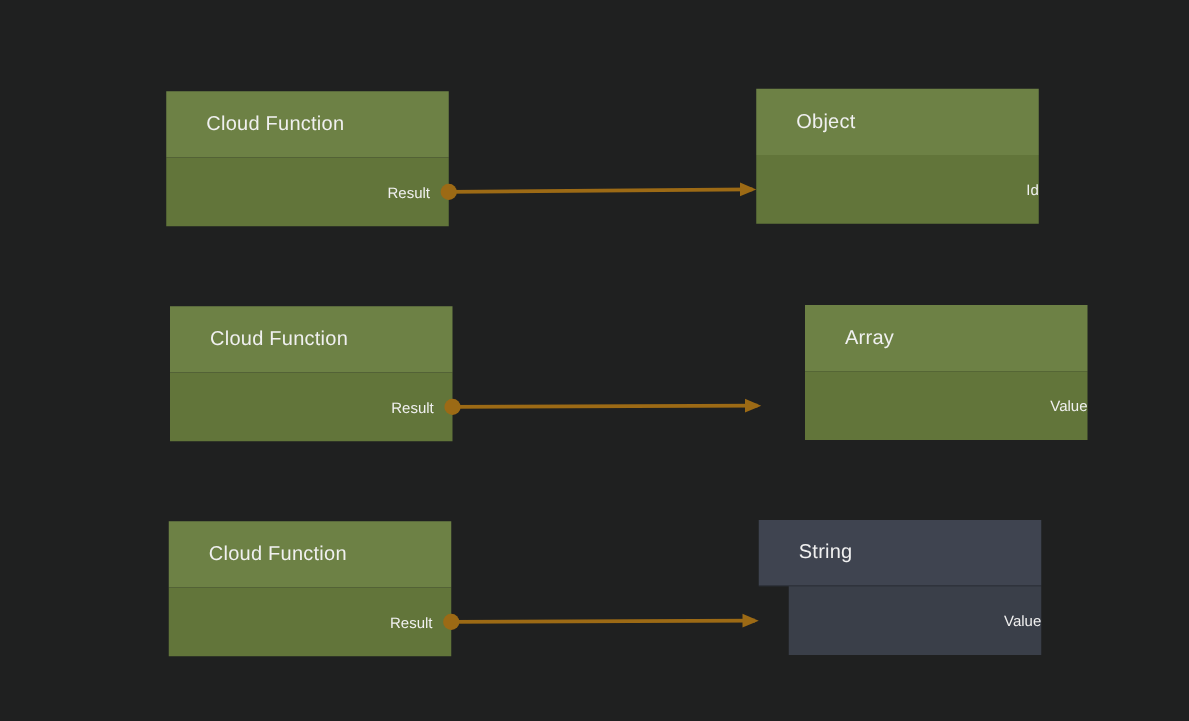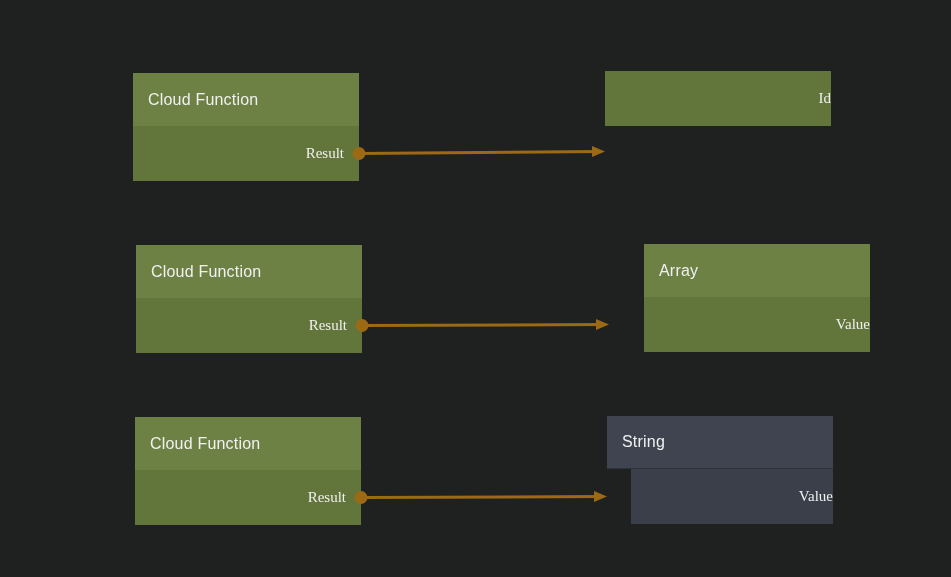--- a/index.html
+++ b/index.html
@@ -12,29 +12,29 @@
   .canvas{
     position:relative;width:951px;height:577px;overflow:hidden;
     background:var(--bg);
   }
   .node{
     position:absolute;width:226px;height:108px;
     color:var(--text);
   }
   .node .hdr{
     height:53px;display:flex;align-items:center;
-    padding:0 15px;font-size:16px;letter-spacing:.2px;
+    padding:0 32px;font-size:16px;letter-spacing:.2px;
   }
   .node .body{height:55px;position:relative;}
   .node.green .hdr{background:var(--green-h);}
   .node.green .body{background:var(--green-b);}
   .node.dark .hdr{background:var(--dark-h);border-bottom:1px solid rgba(0,0,0,.25);}
   .node.dark .body{background:var(--dark-b);margin-left:24px;}
   .port-row{
-    height:100%;display:flex;align-items:center;font-size:15px;font-family:Liberation Serif, serif;
+    height:100%;display:flex;align-items:center;font-size:12px;
   }
   .port-row.out{justify-content:flex-end;padding-right:15px;}
   .port-row.in{justify-content:flex-end;padding-left:15px;}
   #wires{
     position:absolute;left:0;top:0;width:951px;height:577px;
     pointer-events:none;z-index:5;
   }
 </style>
 </head>
 <body>
@@ -46,20 +46,23 @@
       <span>Cloud Function</span>
     </div>
     <div class="body">
       <div class="port-row out">
         <span>Result</span>
       </div>
     </div>
   </div>
 
   <div class="node green" style="left: 605px; top: 71px;">
+    <div class="hdr">
+      <span>Object</span>
+    </div>
     <div class="body">
       <div class="port-row in">
         <span>Id</span>
       </div>
     </div>
   </div>
 
   <div class="node green" style="left: 136px; top: 245px;">
     <div class="hdr">
       <span>Cloud Function</span>

